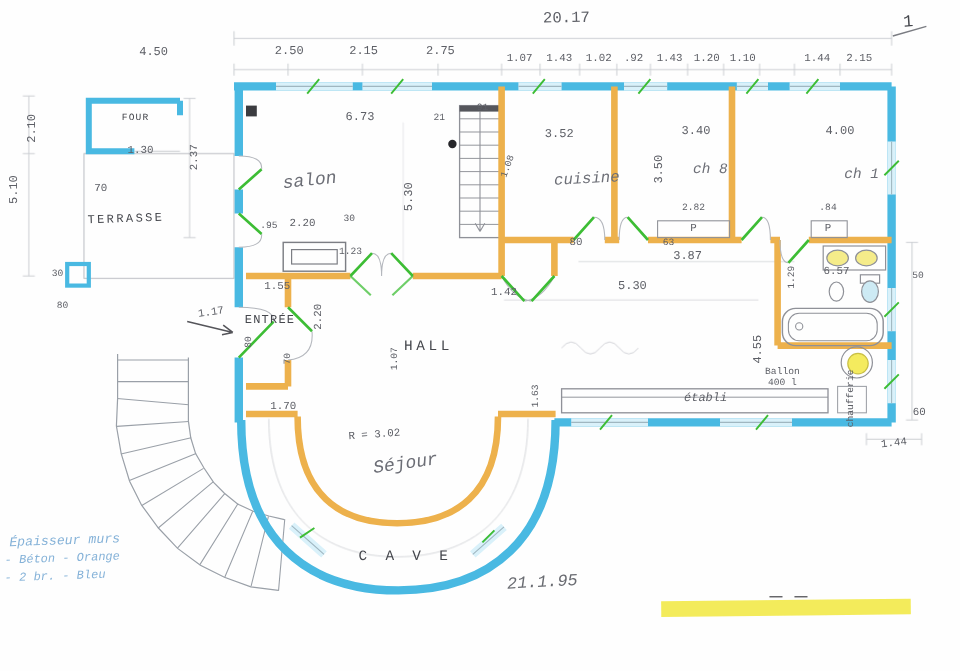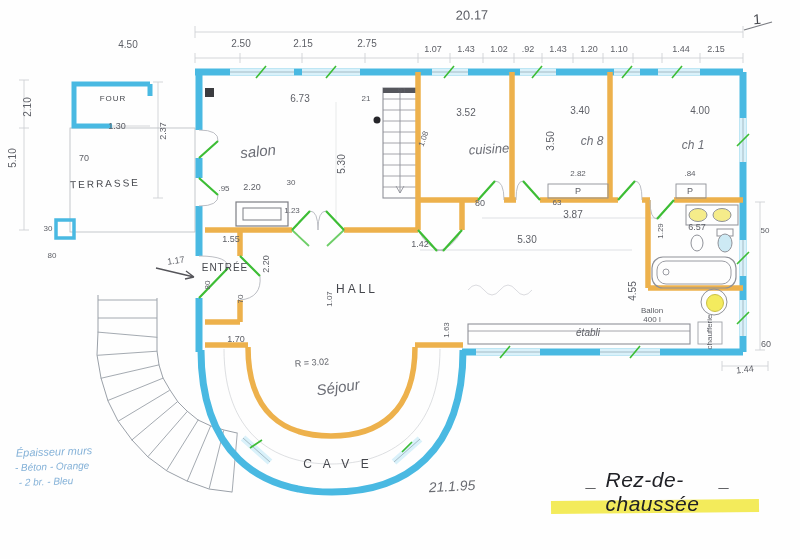--- a/index.html
+++ b/index.html
@@ -1,17 +1,17 @@
 <!DOCTYPE html>
 <html><head>
 <meta charset="utf-8">
 <style>
   html,body{margin:0;padding:0;background:#e9e9e9;}
   .canvas{position:relative;width:800px;height:559px;background:#fefefe;overflow:hidden;
-          font-family:Liberation Sans, sans-serif;}
+          font-family:Liberation Mono, monospace;}
   .canvas > svg{position:absolute;left:0;top:0;z-index:1;}
   .lbl{position:absolute;z-index:3;white-space:nowrap;line-height:1;color:#5d5f66;
        transform:translate(-50%,-50%) rotate(var(--r,0deg));}
   .s8{font-size:8px}.s9{font-size:9px}.s10{font-size:10px}.s11{font-size:11px}
   .s12{font-size:12px}.s13{font-size:13px}.s14{font-size:14px}.s15{font-size:15px}
   .it{font-style:italic}
   .ls1{letter-spacing:1px}.ls2{letter-spacing:2px}.ls3{letter-spacing:3px}.ls4{letter-spacing:4px}
   .room{color:#6c6e76}
   .dark{color:#45474d}
   .blue-note{color:#85b2d8}
@@ -158,21 +158,21 @@
   <span class="lbl s8" style="left:402px;top:91px">91</span>
   <span class="lbl s15 it room" style="left:258px;top:151px;--r:-6deg">salon</span>
   <span class="lbl s10" style="left:342px;top:164px;--r:-90deg">5.30</span>
   <span class="lbl s10" style="left:466px;top:113px">3.52</span>
   <span class="lbl s8" style="left:424px;top:139px;--r:-70deg">1.08</span>
   <span class="lbl s13 it room" style="left:489px;top:149px;--r:-3deg">cuisine</span>
   <span class="lbl s10" style="left:551px;top:141px;--r:-90deg">3.50</span>
   <span class="lbl s10" style="left:580px;top:111px">3.40</span>
   <span class="lbl s12 it room" style="left:592px;top:141px">ch 8</span>
   <span class="lbl s10" style="left:700px;top:111px">4.00</span>
-  <span class="lbl s12 it room" style="left:693px;top:145px">ch 1</span>
+  <span class="lbl s12 it room" style="left:718px;top:145px">ch 1</span>
   <span class="lbl s8" style="left:578px;top:174px">2.82</span>
   <span class="lbl s9" style="left:578px;top:191px">P</span>
   <span class="lbl s8" style="left:690px;top:174px">.84</span>
   <span class="lbl s9" style="left:690px;top:191px">P</span>
 
   <span class="lbl s8" style="left:224px;top:189px">.95</span>
   <span class="lbl s9" style="left:252px;top:187px">2.20</span>
   <span class="lbl s8" style="left:291px;top:183px">30</span>
   <span class="lbl s8" style="left:292px;top:211px">1.23</span>
   <span class="lbl s9" style="left:480px;top:203px">80</span>
@@ -201,20 +201,19 @@
   <span class="lbl s15 it room" style="left:338px;top:387px;--r:-8deg">Séjour</span>
   <span class="lbl s12 ls4 dark" style="left:338px;top:464px">C A V E</span>
   <span class="lbl s10 it" style="left:588px;top:333px">établi</span>
   <span class="lbl s8" style="left:652px;top:311px">Ballon</span>
   <span class="lbl s8" style="left:652px;top:320px">400 l</span>
   <span class="lbl s8" style="left:710px;top:332px;--r:-90deg">chaufferie</span>
 
   <span class="lbl s14 it" style="left:452px;top:486px;--r:-3deg;color:#6a6c72">21.1.95</span>
   <div class="title-wrap">
     <span class="title-dash">_</span>
-    <span class="title-text">Rez-de-chaussée</span>
     <span class="title-dash">_</span>
   </div>
   <span class="lbl s11 it blue-note" style="left:54px;top:452px;--r:-2deg">Épaisseur murs</span>
   <span class="lbl s10 it blue-note" style="left:52px;top:467px;--r:-2deg">- Béton - Orange</span>
   <span class="lbl s10 it blue-note" style="left:46px;top:482px;--r:-2deg">- 2 br. - Bleu</span>
 
 </div>
 
 </body></html>

